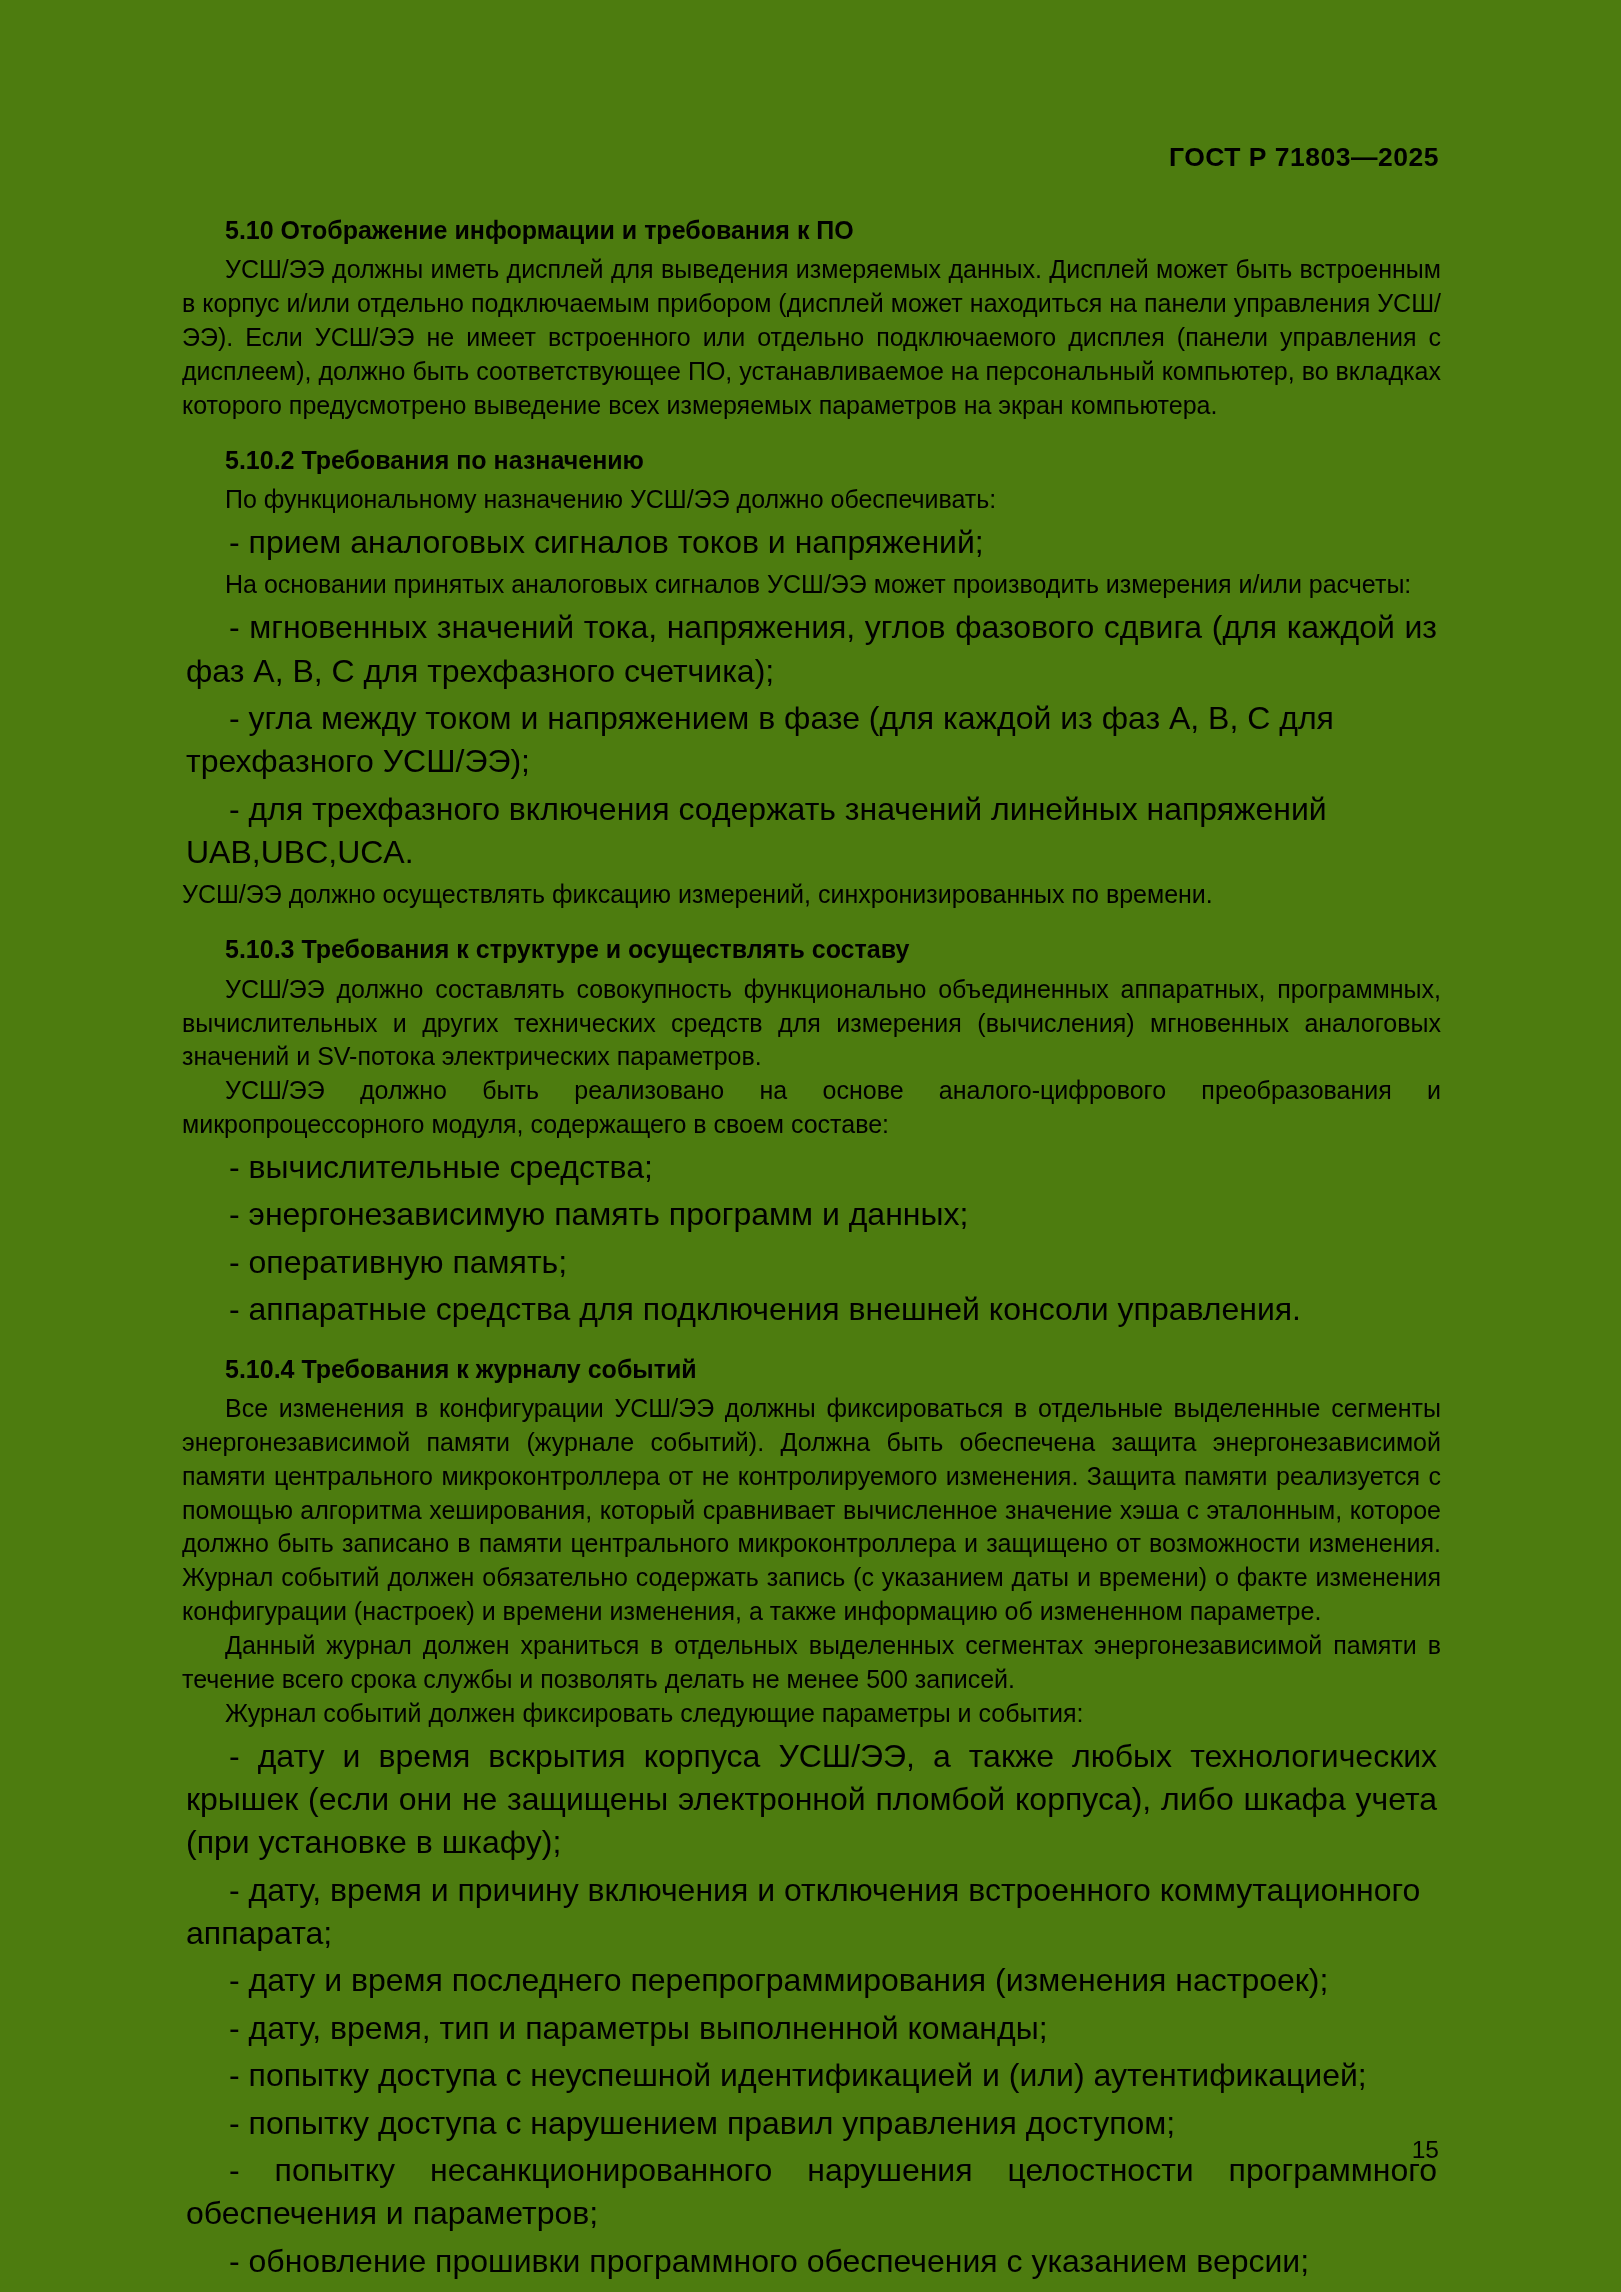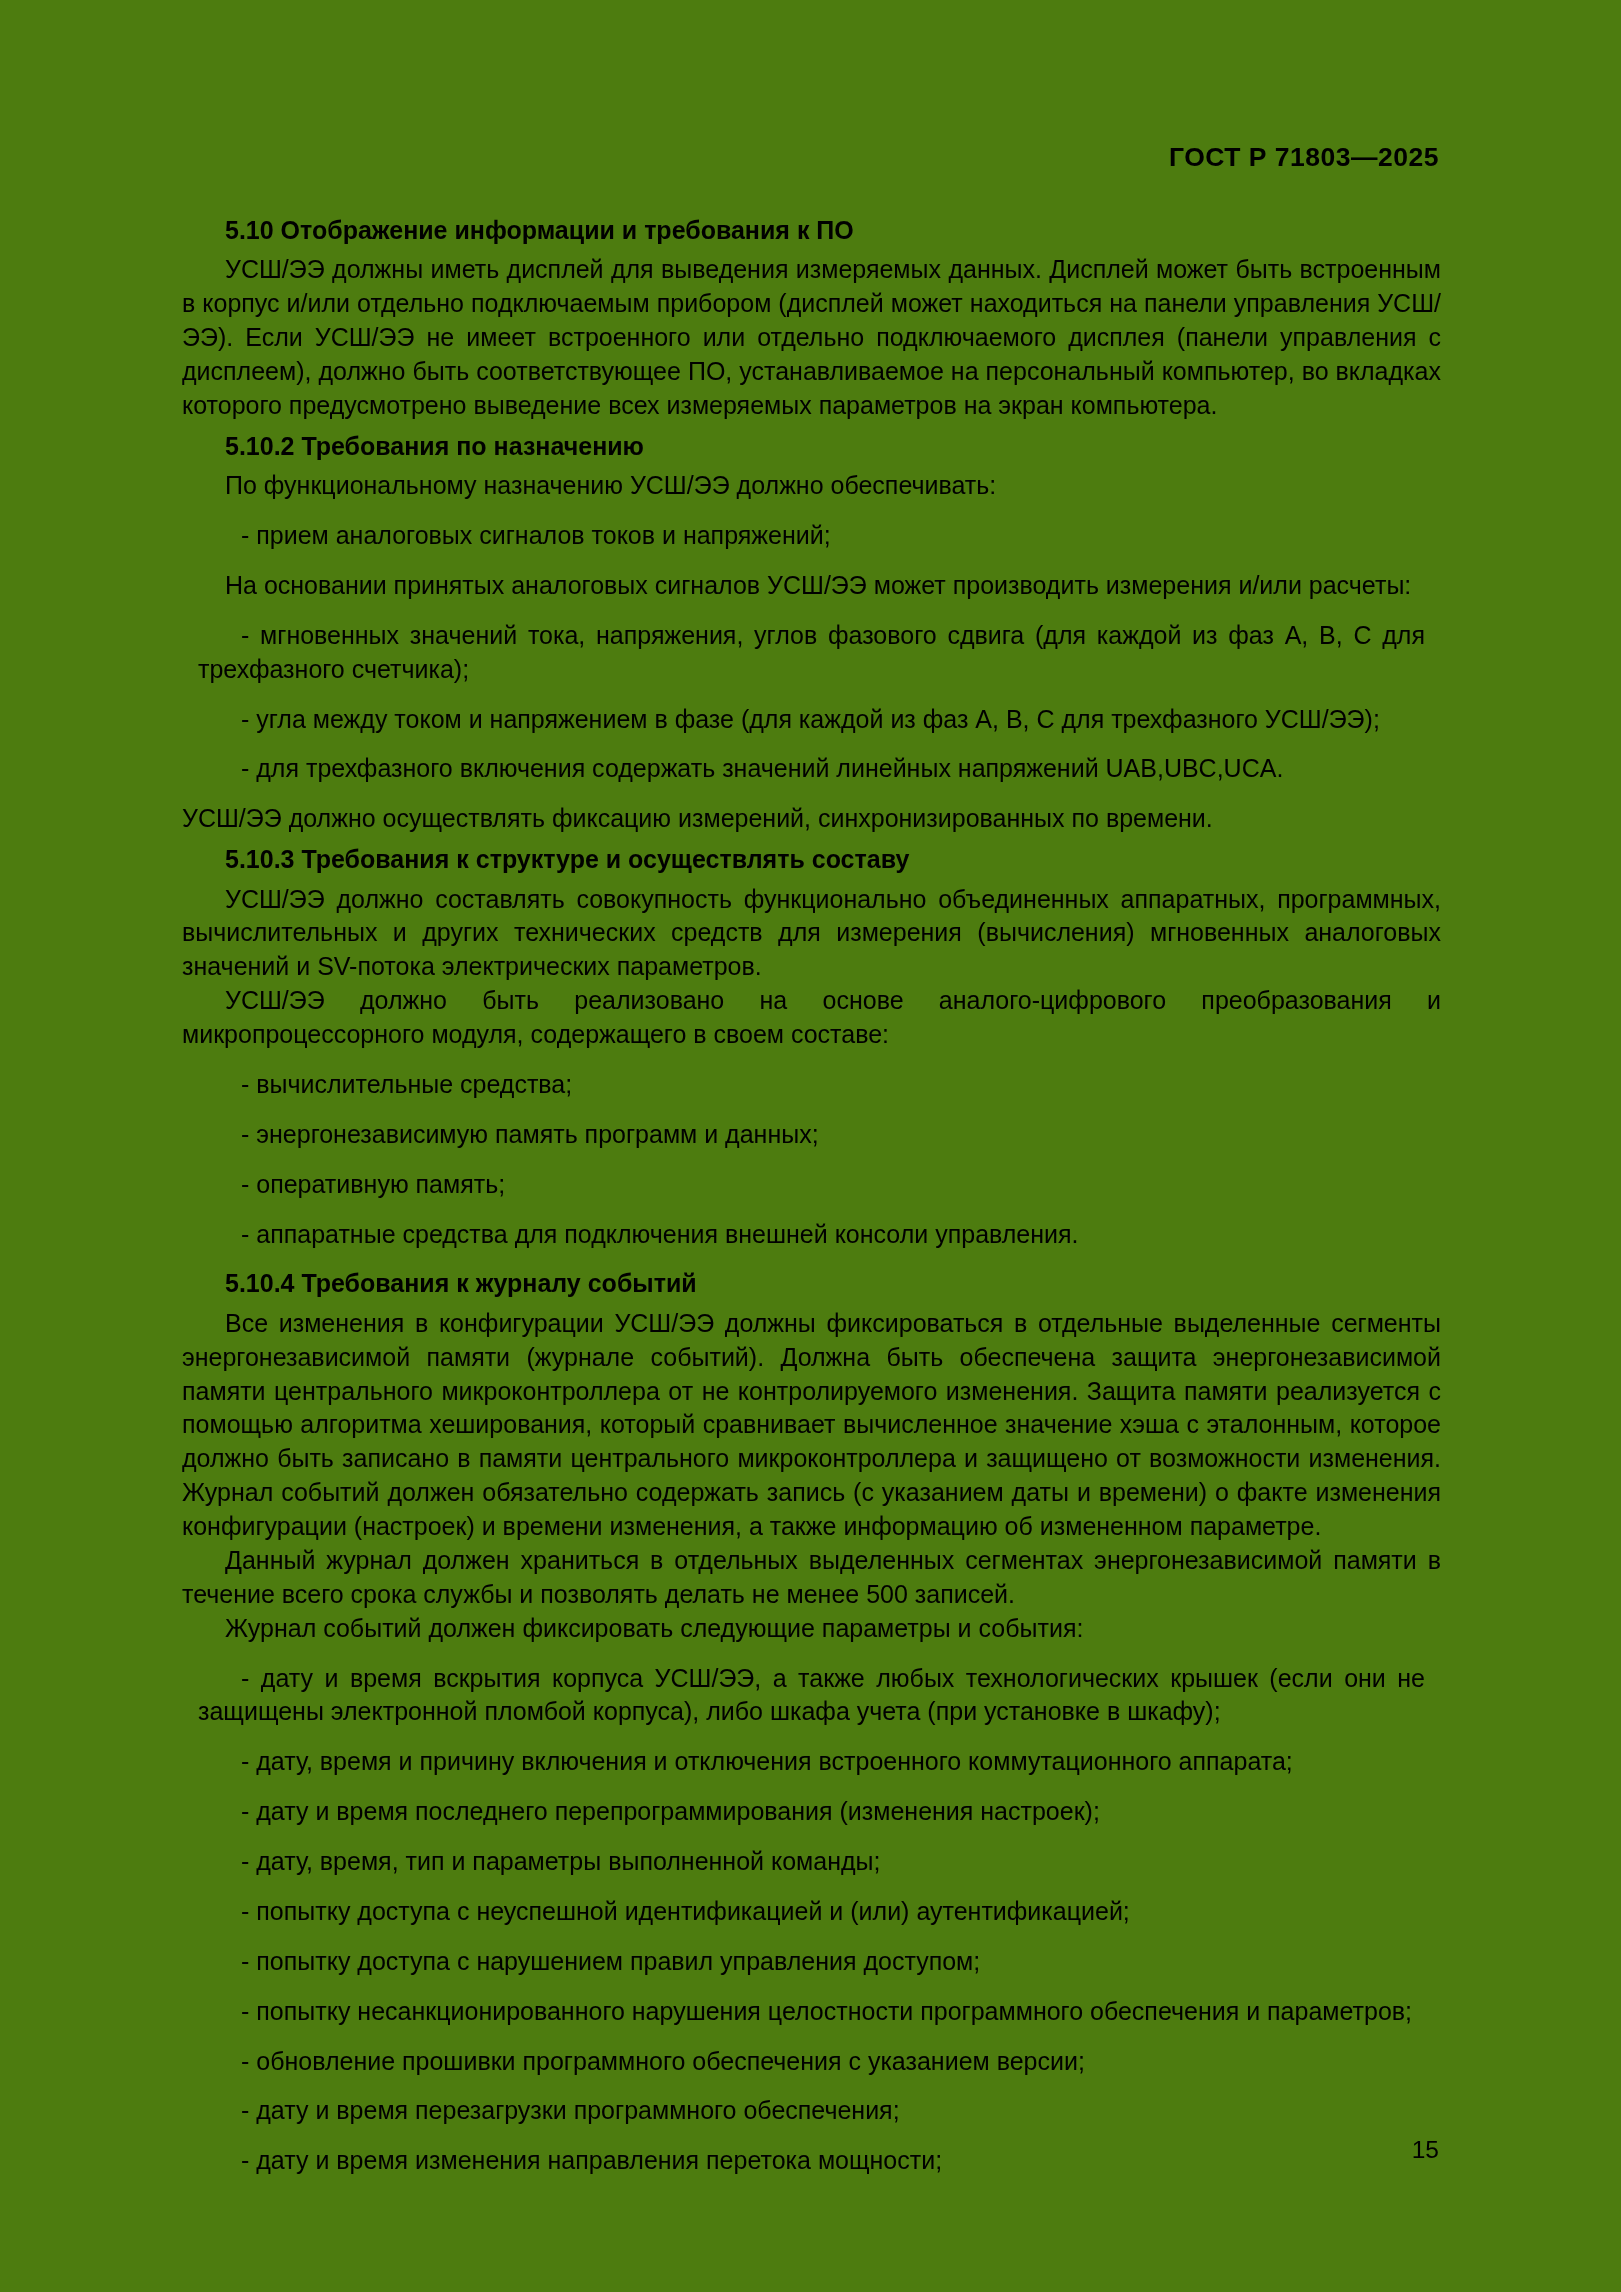--- a/index.html
+++ b/index.html
@@ -39,37 +39,37 @@
   }
   .h-sub {
     font-size: 25px;
     font-weight: bold;
     line-height: 1.30;
     margin: 0 0 6.9px 0;
     text-indent: 43px;
     text-align: left;
   }
   .h-sub.tight {
-    margin-top: 7px;
+    margin-top: 21px;
   }
   p.body {
     font-size: 25px;
     line-height: 1.355;
     margin: 0;
     text-align: justify;
     text-indent: 43px;
     hyphens: manual;
   }
   p.body.noindent {
     text-indent: 0;
   }
   p.item {
-    font-size: 25px;
+    font-size: 32px;
     line-height: 1.355;
-    margin: 16px;
+    margin: 4px;
     text-align: justify;
     text-indent: 43px;
   }
   p.item.flat {
     text-align: left;
   }
   .page-number {
     position: absolute;
     left: 0;
     right: 182px;

